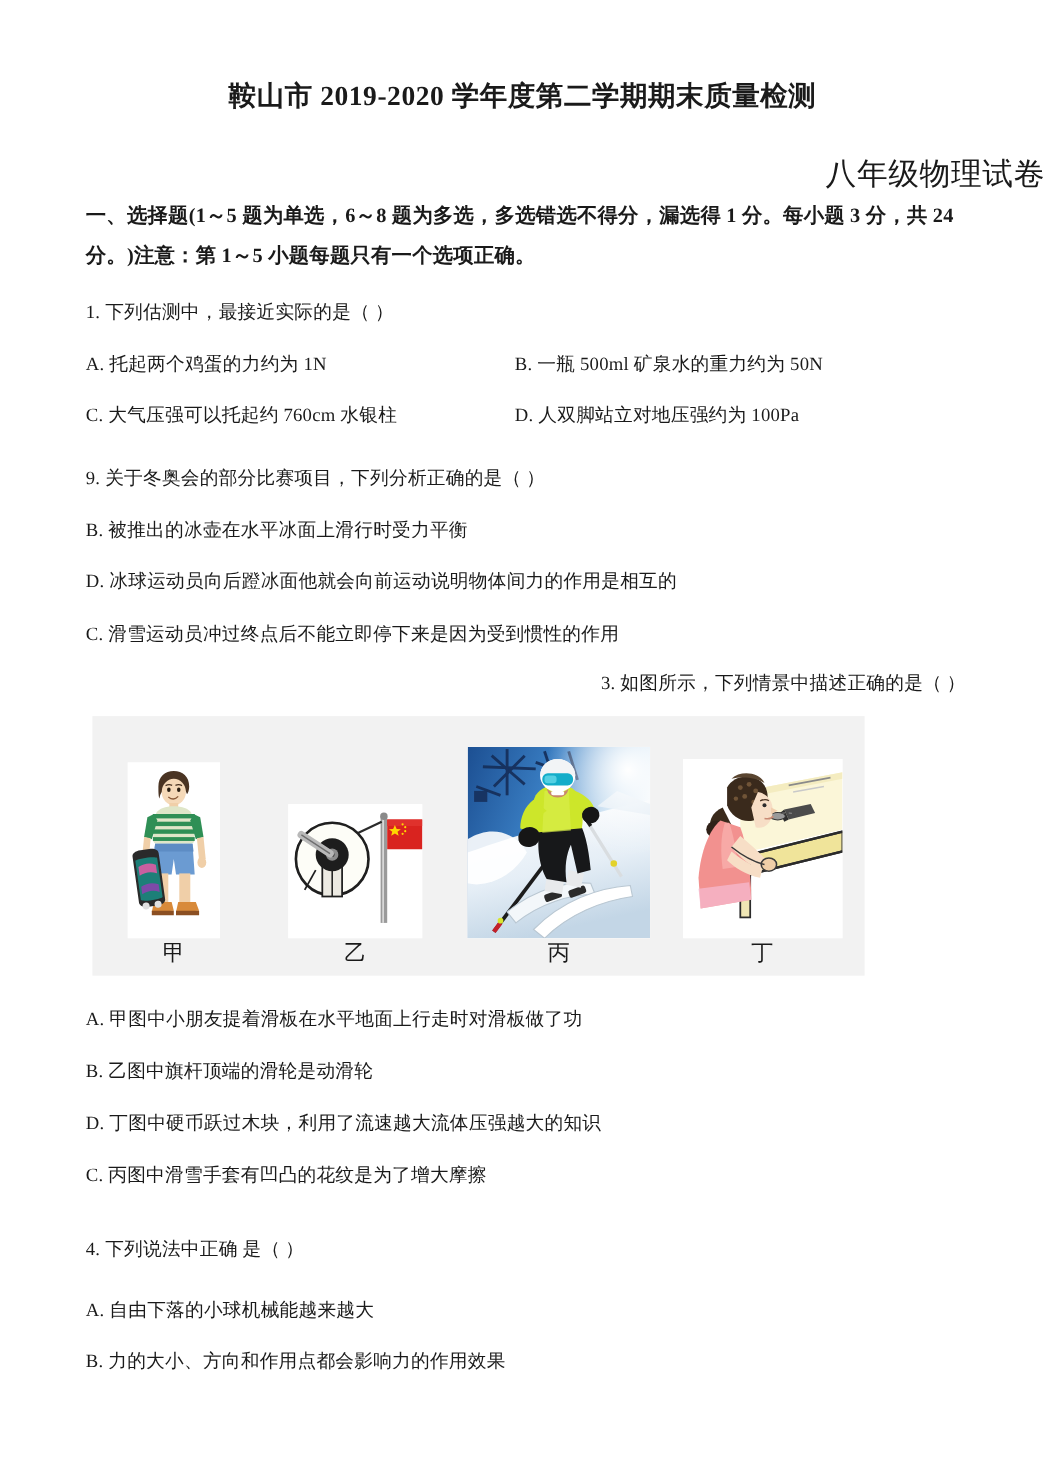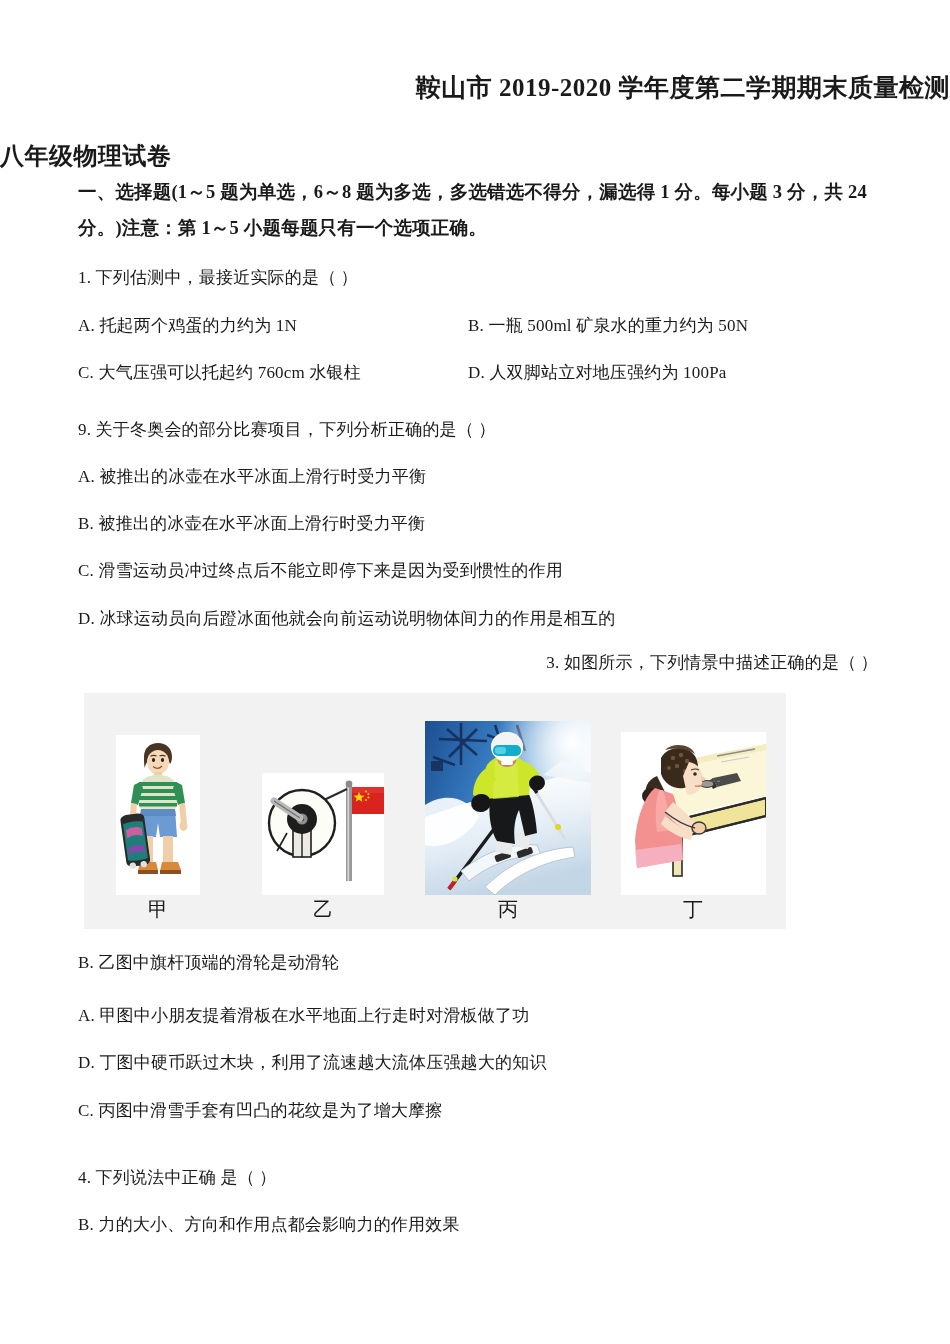--- a/index.html
+++ b/index.html
@@ -16,31 +16,31 @@
     overflow: hidden;
   }
   .page {
     width: 950px;
     height: 1344px;
     padding: 0;
     box-sizing: border-box;
     position: relative;
   }
   .title-main {
-    text-align: right;
+    text-align: center;
     font-size: 25px;
     font-weight: bold;
     letter-spacing: 0.5px;
     margin: 72px 0 0 0;
     line-height: 1.3;
   }
   .title-sub {
-    text-align: left;
-    font-size: 24px;
-    font-weight: bold;
+    text-align: right;
+    font-size: 28px;
+    font-weight: normal;
     letter-spacing: 0.5px;
     margin: 36px 0 0 0;
     line-height: 1.3;
   }
   .content {
     padding: 0 72px 0 78px;
     box-sizing: border-box;
   }
   .notice {
     font-size: 18.5px;
@@ -149,24 +149,23 @@
     <div class="opt-row">
       <div class="opt-cell">A. 托起两个鸡蛋的力约为 1N</div>
       <div class="opt-cell">B. 一瓶 500ml 矿泉水的重力约为 50N</div>
     </div>
     <div class="opt-row">
       <div class="opt-cell">C. 大气压强可以托起约    760cm 水银柱</div>
       <div class="opt-cell">D. 人双脚站立对地压强约为 100Pa</div>
     </div>
 
     <p class="q-stem" style="margin-top:30px;">9. 关于冬奥会的部分比赛项目，下列分析正确的是（      ）</p>
-    <p class="opt">A. 被推出的冰壶在水平冰面上滑行时受力平衡</p>
     <p class="opt">B. 被推出的冰壶在水平冰面上滑行时受力平衡</p>
+    <p class="opt">D. 冰球运动员向后蹬冰面他就会向前运动说明物体间力的作用是相互的</p>
     <p class="opt">C. 滑雪运动员冲过终点后不能立即停下来是因为受到惯性的作用</p>
-    <p class="opt">D. 冰球运动员向后蹬冰面他就会向前运动说明物体间力的作用是相互的</p>
 
     <p class="q-stem tight">3. 如图所示，下列情景中描述正确的是（      ）</p>
 
     <div class="fig-block">
       <div class="fig-row">
 
         <div class="fig-cell cap1">
           <div class="fig-frame frame-a">
             <svg width="84" height="160" viewBox="0 0 84 160" xmlns="http://www.w3.org/2000/svg">
               <rect width="84" height="160" fill="#ffffff"></rect>
@@ -401,22 +400,23 @@
       </div>
 
       <div class="fig-label-row">
         <div class="fig-label cap1">甲</div>
         <div class="fig-label cap2">乙</div>
         <div class="fig-label cap3">丙</div>
         <div class="fig-label cap4">丁</div>
       </div>
     </div>
 
+    <p class="opt" style="margin-top:26px;">A. 甲图中小朋友提着滑板在水平地面上行走时对滑板做了功</p>
     <p class="opt">B. 乙图中旗杆顶端的滑轮是动滑轮</p>
-    <p class="opt" style="margin-top:26px;">A. 甲图中小朋友提着滑板在水平地面上行走时对滑板做了功</p>
     <p class="opt">D. 丁图中硬币跃过木块，利用了流速越大流体压强越大的知识</p>
     <p class="opt">C. 丙图中滑雪手套有凹凸的花纹是为了增大摩擦</p>
 
     <p class="q-stem" style="margin-top:40px;">4. 下列说法中正确   是（      ）</p>
+    <p class="opt" style="margin-top:28px;">A. 自由下落的小球机械能越来越大</p>
     <p class="opt">B. 力的大小、方向和作用点都会影响力的作用效果</p>
 
   </div>
 </div>
 
 </body></html>

